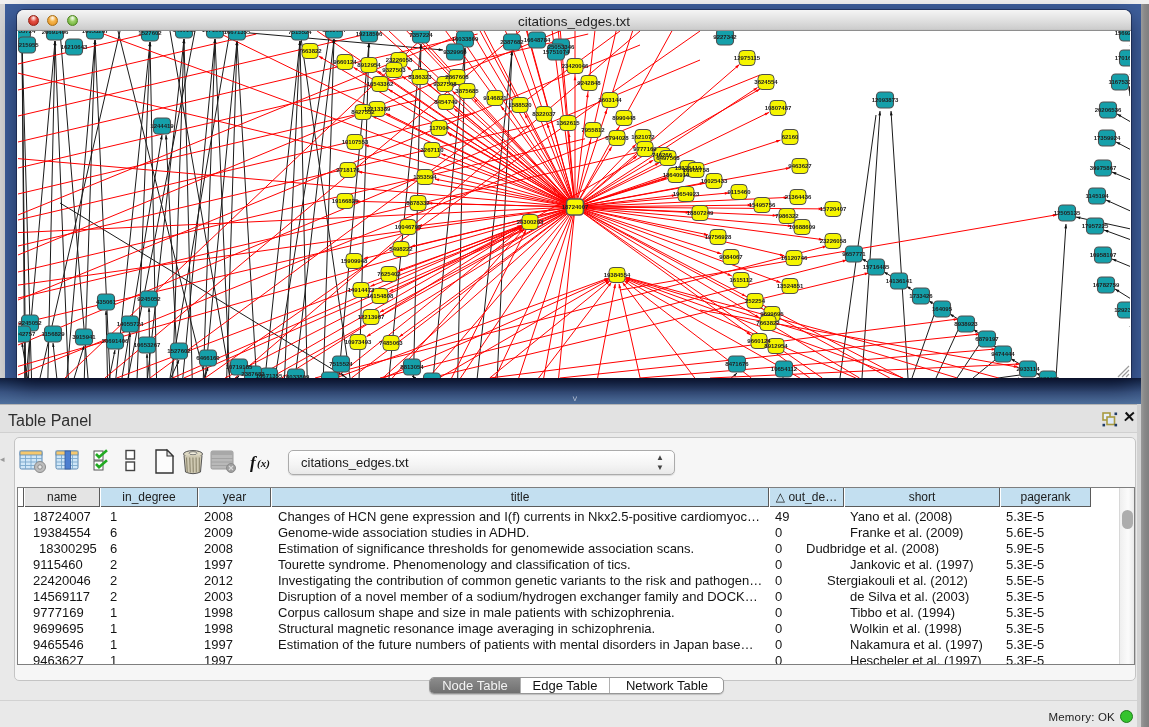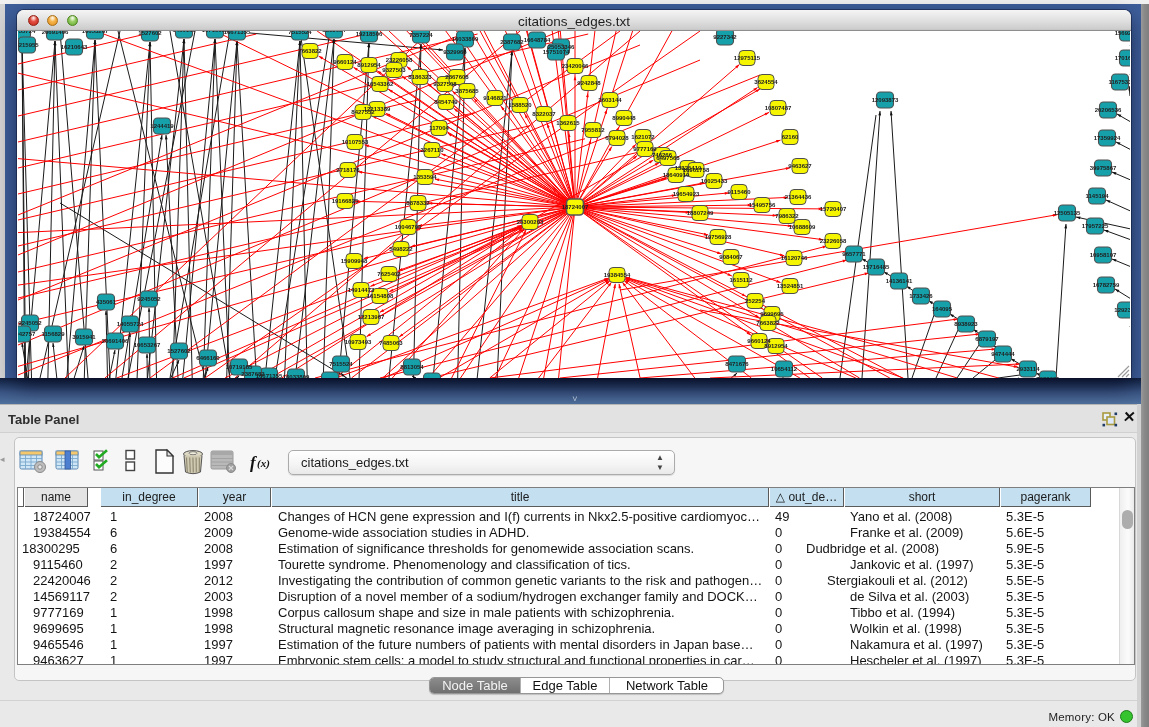--- a/index.html
+++ b/index.html
@@ -28,21 +28,21 @@
     overflow:hidden; }
   #caret { left:569px; top:396px; width:12px; height:7px; color:#b8c2d4; font-size:9px; line-height:7px; text-align:center;}
   #rstrip1 { left:1137px; top:404px; width:4px; height:323px; background:#d2d2d2; }
   #rstrip2 { left:1141px; top:4px; width:8px; height:723px;
     background:linear-gradient(90deg,#9a9a9a,#8a8a8a 40%,#7f7f7f); }
 
   
   #panel { left:0; top:404px; width:1141px; height:323px; background:#e9e9e9; }
   #phead { left:0; top:0; width:1141px; height:29px; background:#e2e2e2;
     border-top:1px solid #b5b5b5; border-bottom:1px solid #d0d0d0; }
-  #phead .t { position:absolute; left:8px; top:7px; font-size:13px; color:#2e2e2e;font-weight:bold; }
+  #phead .t { position:absolute; left:8px; top:7px; font-size:16px; color:#2e2e2e; }
   #pfloat { left:1102px; top:8px; width:16px; height:15px; }
   #pclose { left:1123px; top:4px; font-size:15px; font-weight:bold; color:#111; transform:skewX(-6deg); }
   #pcollapse { left:0px; top:50px; font-size:9px; color:#9a9a9a; }
 
   #box { left:14px; top:33px; width:1122px; height:244px; background:#f6f6f6;
     border:1px solid #c4c4c4; border-radius:5px; }
 
   
   #toolbar { left:18px; top:43px; width:270px; height:26px; }
   #combo { left:288px; top:46px; width:387px; height:25px; border:1px solid #ababab;
@@ -446,21 +446,21 @@
         <text x="232" y="21" font-family="Liberation Serif,serif" font-style="italic" font-weight="bold" font-size="17" fill="#111">f</text>
         <text x="239" y="20" font-family="Liberation Serif,serif" font-style="italic" font-weight="bold" font-size="11" fill="#111">(x)</text>
       </svg>
   </div>
   <div class="abs" id="combo">
     <div class="lbl">citations_edges.txt</div>
     <div class="ar">▲<br>▼</div>
   </div>
   <div class="abs" id="tbl">
 <div class="hc" style="left:0px;width:6px;background:#fff;border-right:1px solid #5a5a5a"></div>
-<div class="hc" style="left:7px;width:63px;background:#e4e4e4;">name</div>
+<div class="hc" style="left:7px;width:75px;background:#e4e4e4;">name</div>
 <div class="hc" style="left:83px;width:97px;">in_degree</div>
 <div class="hc" style="left:181px;width:72px;">year</div>
 <div class="hc" style="left:254px;width:497px;">title</div>
 <div class="hc" style="left:752px;width:74px;">△ out_de…</div>
 <div class="hc" style="left:827px;width:155px;">short</div>
 <div class="hc" style="left:983px;width:90px;">pagerank</div>
 <div class="row" style="top:21px">
         <span style="left:15px">18724007</span>
         <span style="left:92px">1</span>
         <span style="left:186px">2008</span>
@@ -472,21 +472,21 @@
 <div class="row" style="top:37px">
         <span style="left:15px">19384554</span>
         <span style="left:92px">6</span>
         <span style="left:186px">2009</span>
         <span style="left:260px">Genome-wide association studies in ADHD.</span>
         <span style="left:757px">0</span>
         <span style="left:832px">Franke et al. (2009)</span>
         <span style="left:988px">5.6E-5</span>
       </div>
 <div class="row" style="top:53px">
-        <span style="left:4px">18300295</span>
+        <span style="left:21px">18300295</span>
         <span style="left:92px">6</span>
         <span style="left:186px">2008</span>
         <span style="left:260px">Estimation of significance thresholds for genomewide association scans.</span>
         <span style="left:757px">0</span>
         <span style="left:788px">Dudbridge et al. (2008)</span>
         <span style="left:988px">5.9E-5</span>
       </div>
 <div class="row" style="top:69px">
         <span style="left:15px">9115460</span>
         <span style="left:92px">2</span>
@@ -538,21 +538,20 @@
         <span style="left:186px">1997</span>
         <span style="left:260px">Estimation of the future numbers of patients with mental disorders in Japan base…</span>
         <span style="left:757px">0</span>
         <span style="left:832px">Nakamura et al. (1997)</span>
         <span style="left:988px">5.3E-5</span>
       </div>
 <div class="row" style="top:165px">
         <span style="left:15px">9463627</span>
         <span style="left:92px">1</span>
         <span style="left:186px">1997</span>
-        <span style="left:260px">Embryonic stem cells: a model to study structural and functional properties in car…</span>
         <span style="left:757px">0</span>
         <span style="left:832px">Hescheler et al. (1997)</span>
         <span style="left:988px">5.3E-5</span>
       </div>
     <div class="abs" id="vsb"></div>
     <div class="abs" id="vthumb"></div>
   </div>
   <div class="abs" id="tabs">
     <div class="tab" id="tab1">Node Table</div>
     <div class="tab" id="tab2">Edge Table</div>

